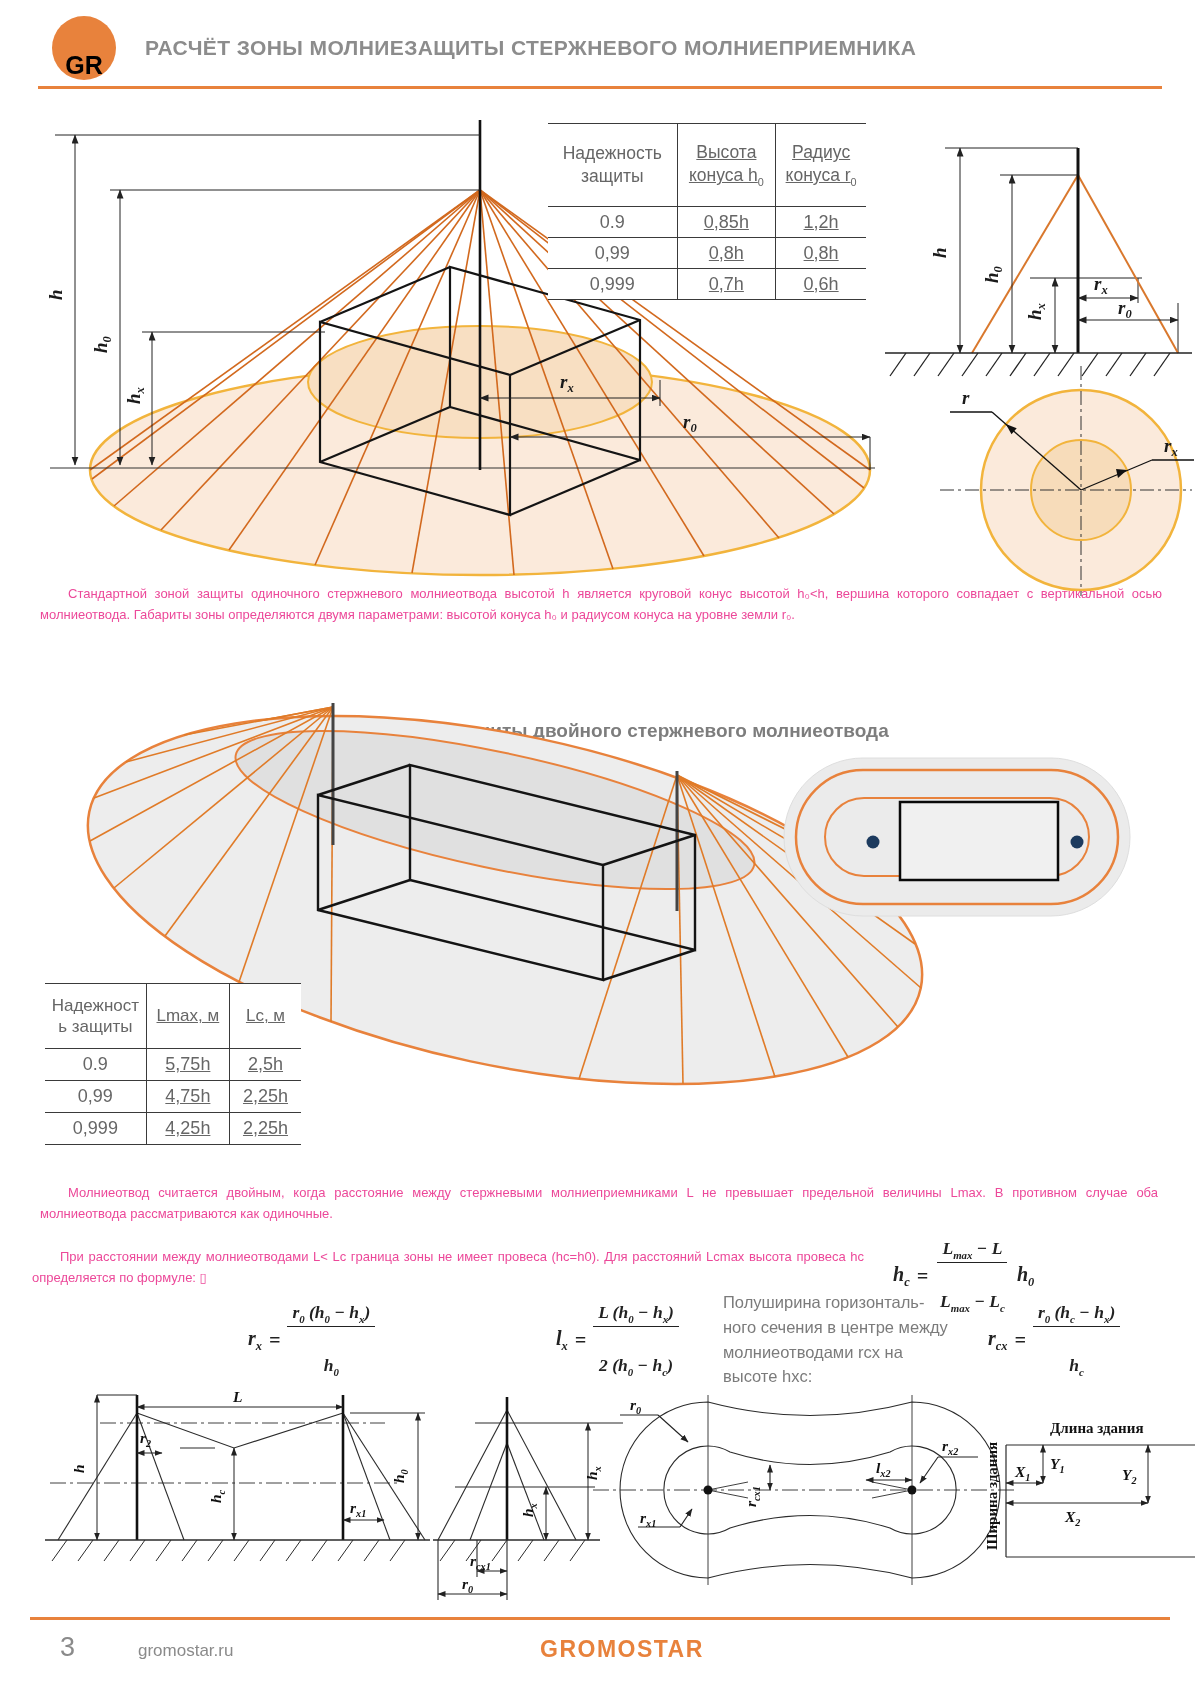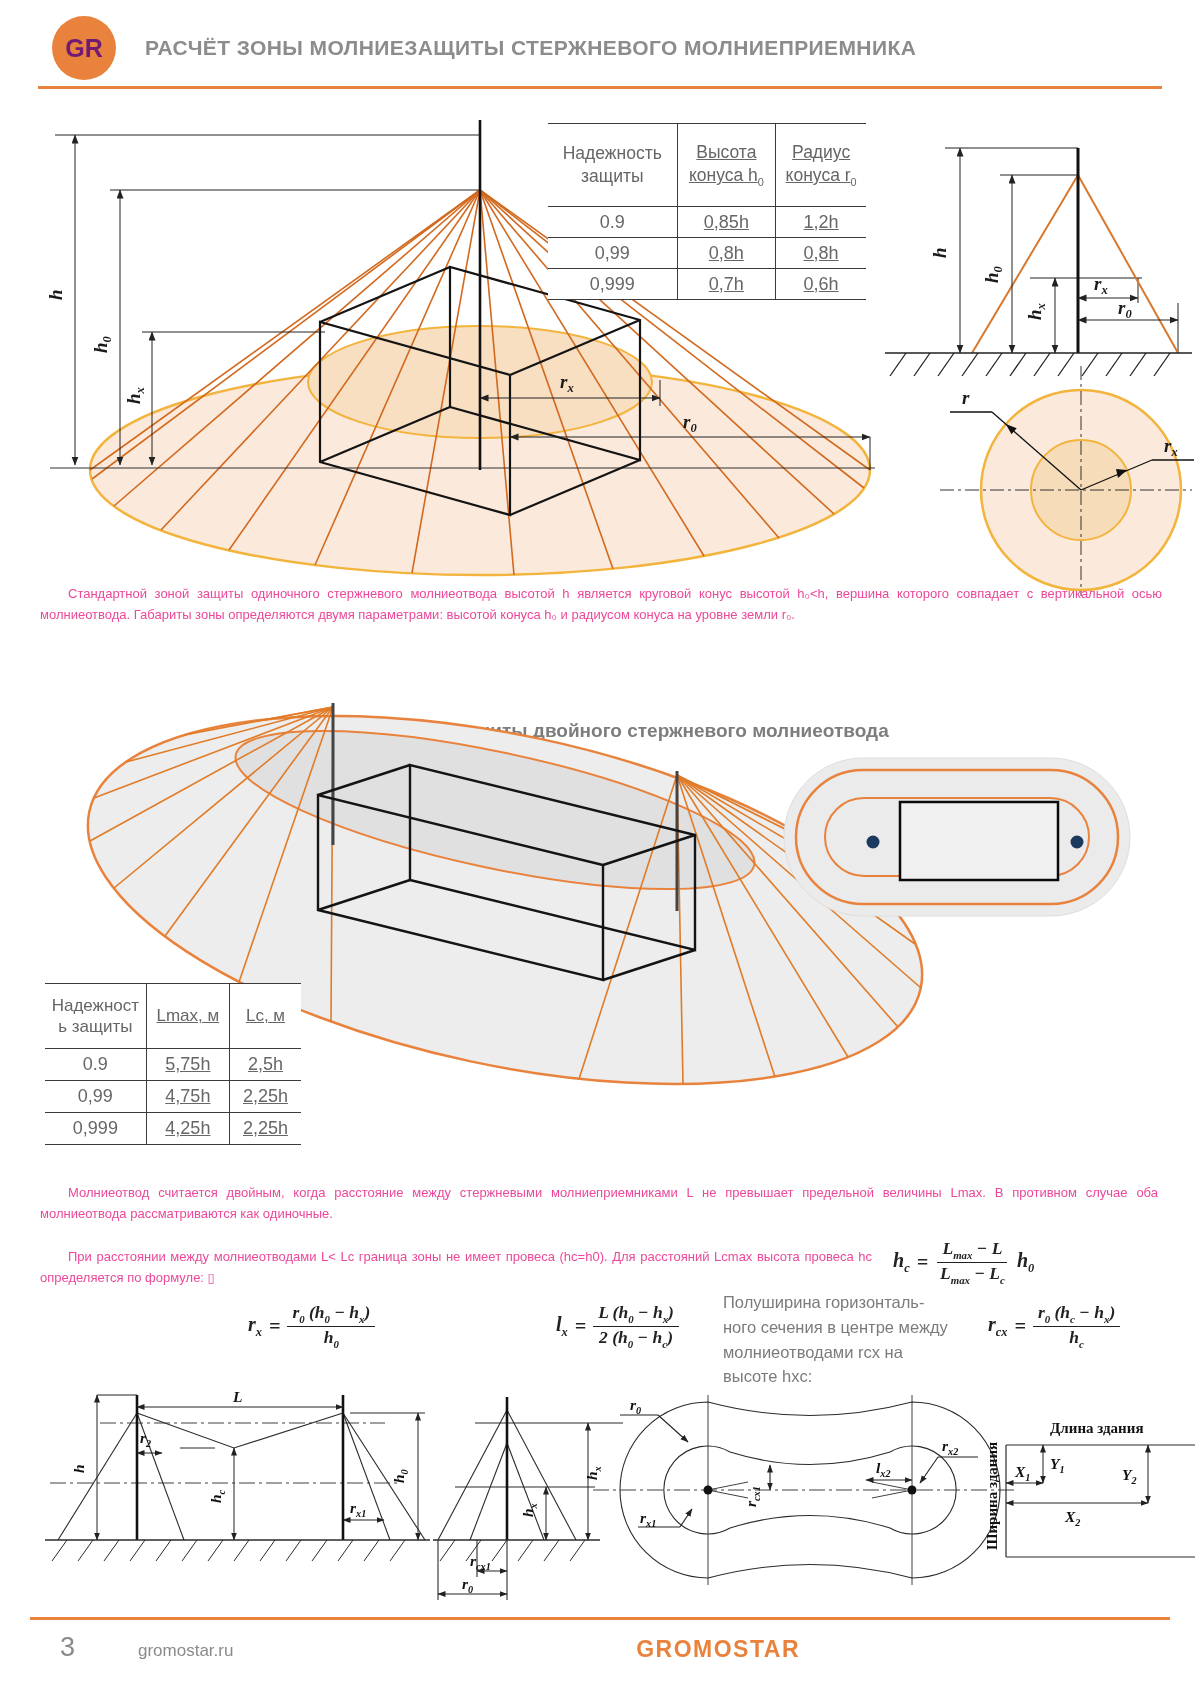--- a/index.html
+++ b/index.html
@@ -1,21 +1,21 @@
 <!DOCTYPE html>
 <html><head>
 <meta charset="utf-8">
 <style>
   html,body{margin:0;padding:0;background:#fff;}
   #page{position:relative;width:1200px;height:1689px;background:#fff;overflow:hidden;
         font-family:"Liberation Sans","DejaVu Sans",sans-serif;color:#7b7b7b;}
   .abs{position:absolute;}
   
   .logo{left:52px;top:16px;width:64px;height:64px;border-radius:50%;background:#E8823C;
-        display:flex;align-items:center;justify-content:center;color:#701a75;font-weight:bold;font-size:25px;}
+        display:flex;align-items:flex-end;justify-content:center;color:#000000;font-weight:bold;font-size:25px;}
   .htitle{left:145px;top:36px;width:1000px;font-size:21px;font-weight:bold;color:#8c8c8c;letter-spacing:.4px;}
   .hrule{left:38px;top:86px;width:1124px;height:3px;background:#E8823C;}
   .sectitle{left:25px;top:95px;width:1150px;text-align:center;font-size:19px;font-weight:600;color:#7d7d7d;}
   .sectitle2{left:0px;top:720px;width:1150px;text-align:center;font-size:19px;font-weight:600;color:#7d7d7d;}
   
   table{border-collapse:collapse;background:#fff;color:#666;}
   .t1{left:548px;top:123px;width:318px;}
   .t2{left:45px;top:983px;width:256px;}
   td,th{border-top:1.6px solid #3a3a3a;border-bottom:1.6px solid #3a3a3a;text-align:center;
         font-weight:normal;padding:2px 4px;}
@@ -25,36 +25,36 @@
   .t2 th{height:60px;font-size:17px;line-height:1.25;}
   .t2 td{height:27px;font-size:18px;}
   .brk{word-break:break-all;}
   
   .para{font-size:13px;line-height:1.58;text-align:justify;color:#ec4899;}
   .para .ind{display:inline-block;width:28px;}
   .coltext{font-size:16.5px;line-height:1.5;color:#7b7b7b;white-space:pre-line;}
   
   .formula{font-family:"Liberation Serif","DejaVu Serif",serif;font-style:italic;font-weight:bold;
            color:#222;display:flex;align-items:center;gap:7px;font-size:20px;}
-  .frac{display:inline-flex;flex-direction:column;align-items:center;font-size:17.5px;line-height:1.2;}
+  .frac{display:inline-flex;flex-direction:column;align-items:center;font-size:17.5px;line-height:1.2;gap:28px;}
   .frac .num{border-bottom:1.6px solid #222;padding:0 5px;}
   .frac .den{padding:0 5px;}
   sub{font-size:62%;}
   
   text.dl{font-family:"Liberation Serif","DejaVu Serif",serif;font-style:italic;font-weight:bold;
           font-size:19px;fill:#1a1a1a;}
   text.dls{font-family:"Liberation Serif","DejaVu Serif",serif;font-style:italic;font-weight:bold;
            font-size:15.5px;fill:#111;}
   text.dlu{font-family:"Liberation Serif","DejaVu Serif",serif;font-weight:bold;
            font-size:15px;fill:#111;}
   
   .frule{left:30px;top:1617px;width:1140px;height:3px;background:#E8823C;}
   .fpage{left:60px;top:1632px;font-size:27px;color:#8a8a8a;}
   .fsite{left:138px;top:1641px;font-size:17px;color:#8a8a8a;}
-  .fbrand{left:540px;top:1636px;width:260px;text-align:right;font-size:23px;font-weight:bold;
+  .fbrand{left:540px;top:1636px;width:260px;text-align:left;font-size:23px;font-weight:bold;
           color:#E8823C;letter-spacing:1.5px;}
 </style>
 </head>
 <body>
 
 <div id="page">
 
   <div class="abs logo">
       <span>GR</span>
     </div>
@@ -279,21 +279,21 @@
     </tr>
     <tr>
       <td>0,999</td>
       <td>4,25h</td>
       <td>2,25h</td>
     </tr>
   </tbody>
     </table>
 
   <div class="abs para" style="left:40px;top:1183px;width:1118px;"><span class="ind"></span><span>Молниеотвод считается двойным, когда расстояние между стержневыми молниеприемниками L не превышает предельной величины Lmax. В противном случае оба молниеотвода рассматриваются как одиночные.</span></div>
-  <div class="abs para" style="left:40px;top:1247px;width:832px;"><span class="ind"></span><span>При расстоянии между молниеотводами L&lt; Lc граница зоны не имеет провеса (hc=h0). Для расстояний Lcmax высота провеса hc определяется по формуле: ▯</span></div>
+  <div class="abs para" style="left:32px;top:1247px;width:832px;"><span class="ind"></span><span>При расстоянии между молниеотводами L&lt; Lc граница зоны не имеет провеса (hc=h0). Для расстояний Lcmax высота провеса hc определяется по формуле: ▯</span></div>
 
   <div class="formula abs" style="left:893px;top:1238px;">
     <span>h<sub>c</sub></span>
     <span>=</span>
     <span class="frac">
       <span class="num">L<sub>max</sub> − L</span>
       <span class="den">L<sub>max</sub> − L<sub>c</sub></span>
     </span>
     <span>h<sub>0</sub></span>
   </div>

